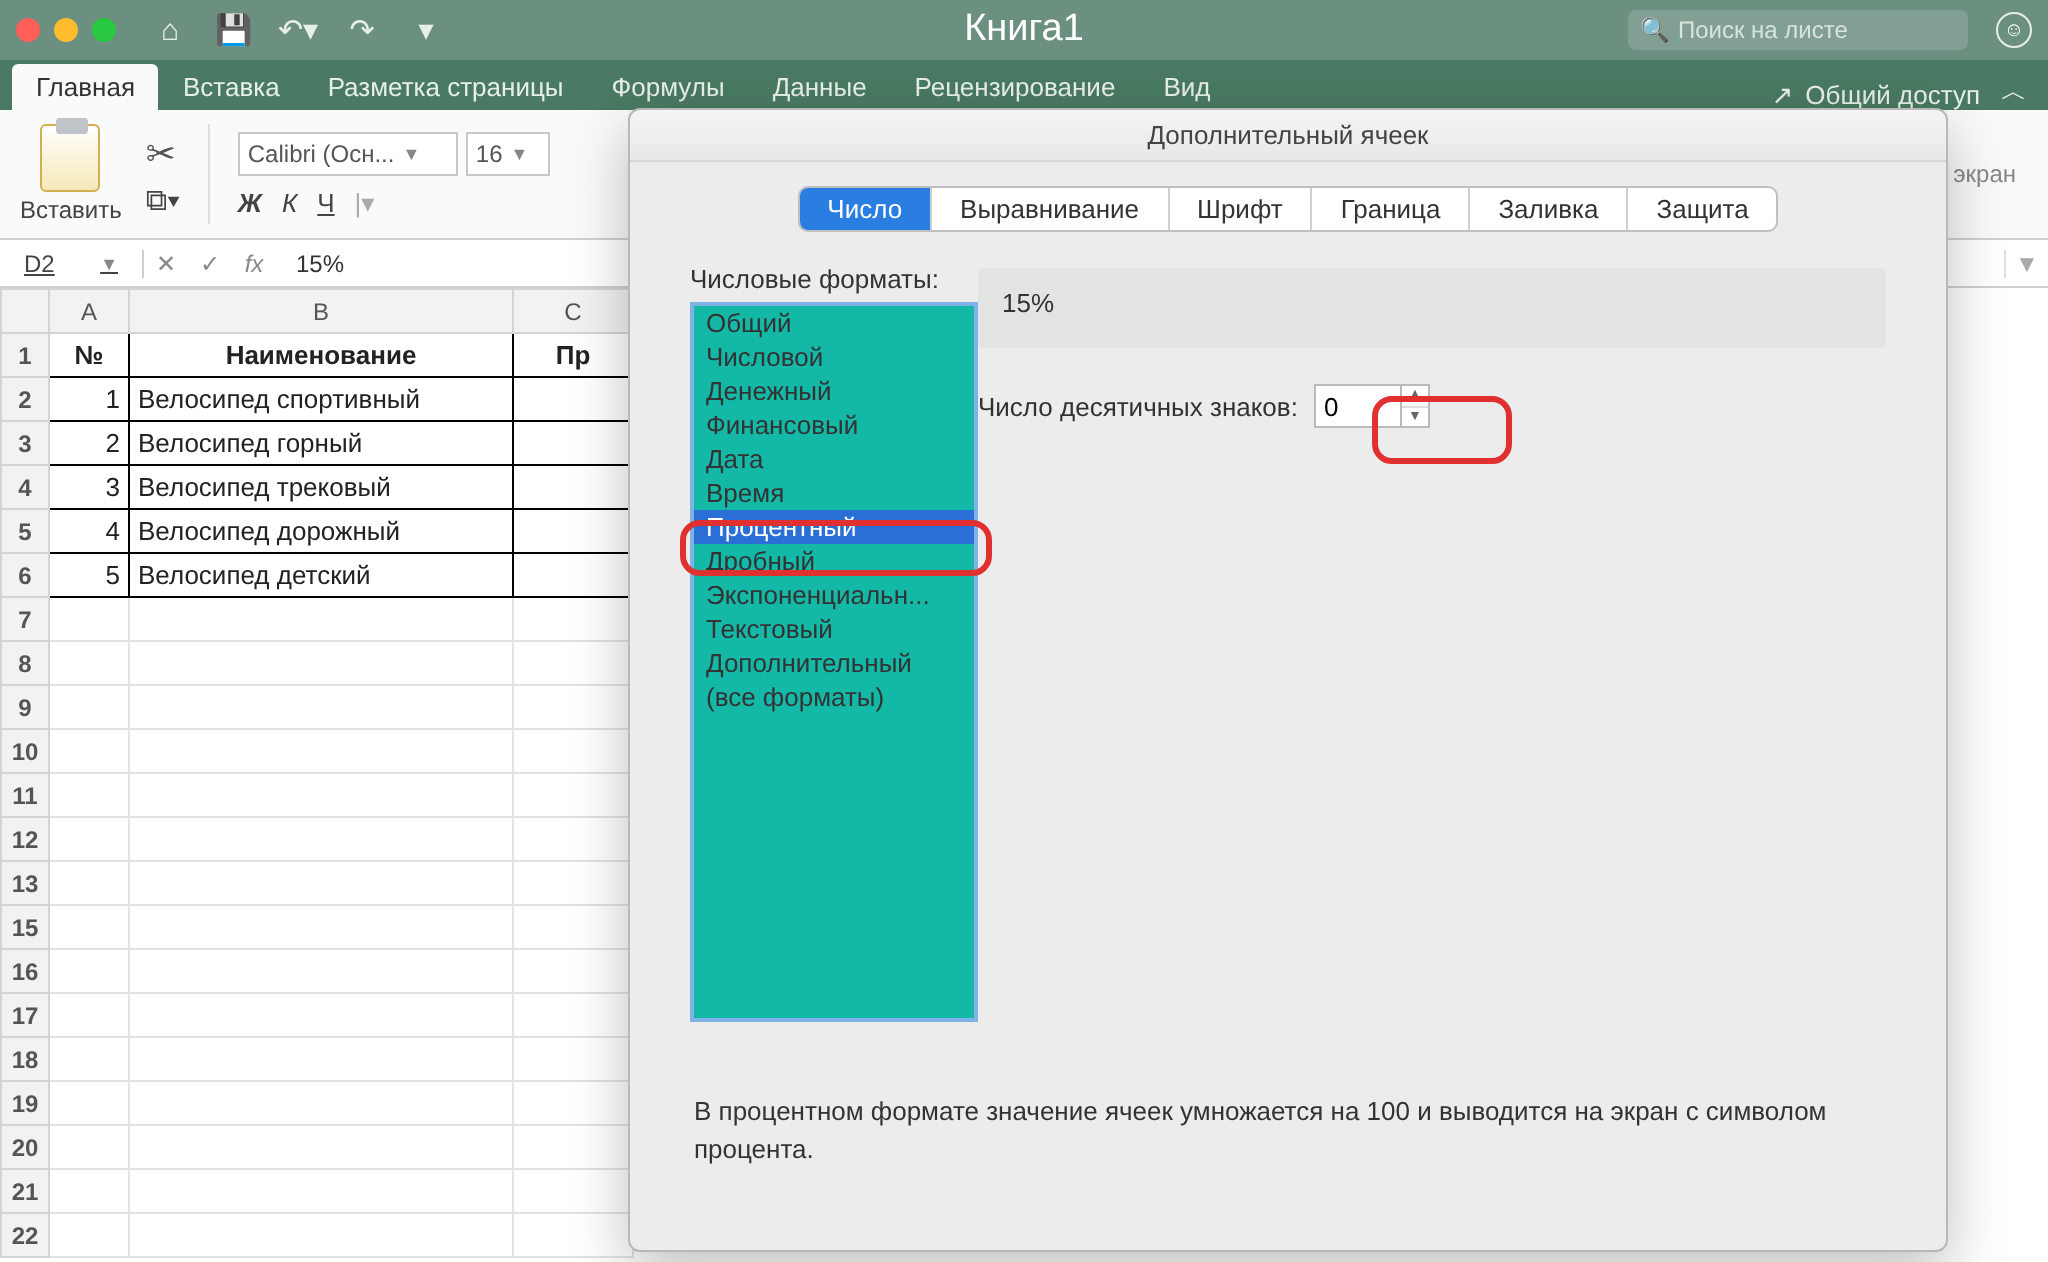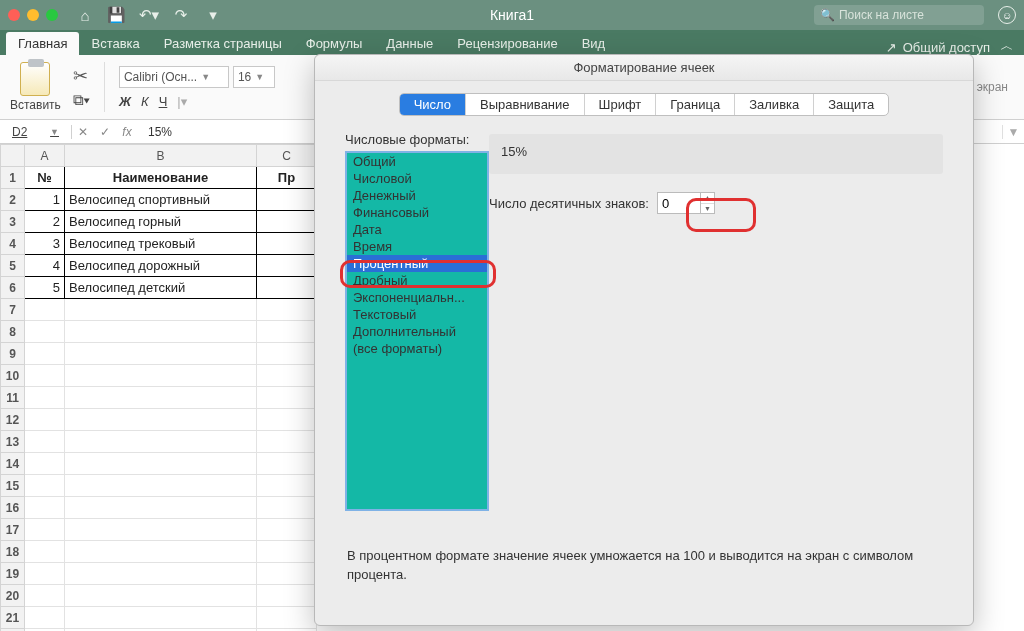--- a/index.html
+++ b/index.html
@@ -5,21 +5,21 @@
   * { box-sizing: border-box; margin: 0; padding: 0; font-family: -apple-system, "Helvetica Neue", Arial, sans-serif; }
   body { width: 1024px; height: 631px; overflow: hidden; background: #fff; position: relative; }
 
   
   .titlebar { height: 30px; background: #6b9080; display: flex; align-items: center; padding: 0 8px; color: #fff; font-size: 13px; position: relative; }
   .traffic { display: flex; gap: 7px; margin-right: 18px; }
   .tl { width: 12px; height: 12px; border-radius: 50%; }
   .tl.r { background: #ff5f57; } .tl.y { background: #ffbd2e; } .tl.g { background: #28c940; }
   .tb-icons { display: flex; gap: 14px; align-items: center; }
   .tb-ic { width: 18px; height: 18px; display: flex; align-items: center; justify-content: center; font-size: 15px; color: #e8efe9; cursor: pointer; }
-  .tb-title { position: absolute; left: 50%; transform: translateX(-50%); font-size: 14px; color: #fff; }
+  .tb-title { position: absolute; left: 50%; transform: translateX(-50%); font-size: 19px; color: #fff; }
   .tb-search { margin-left: auto; background: rgba(255,255,255,.15); border-radius: 4px; height: 20px; width: 170px; display: flex; align-items: center; padding: 0 6px; color: #d8e3db; font-size: 12px; gap: 4px; }
   .tb-smile { margin-left: 14px; width: 18px; height: 18px; border: 1.5px solid #e8efe9; border-radius: 50%; display: flex; align-items: center; justify-content: center; font-size: 10px; }
 
   
   .ribbon-tabs { height: 25px; background: #4a7a63; display: flex; align-items: flex-end; padding: 0 6px; color: #e8efe9; font-size: 13px; }
   .rtab { padding: 4px 12px; cursor: pointer; }
   .rtab.active { background: #fafafa; color: #333; border-radius: 3px 3px 0 0; }
   .share { margin-left: auto; display: flex; align-items: center; gap: 6px; padding: 0 6px; }
   .chev { width: 22px; text-align: center; }
 
@@ -249,26 +249,20 @@
           <td class="colB"></td>
           <td class="colC"></td>
         </tr>
         <tr class="empty">
           <th class="rowh">13</th>
           <td class="colA"></td>
           <td class="colB"></td>
           <td class="colC"></td>
         </tr>
         <tr class="empty">
-          <th class="rowh">14</th>
-          <td class="colA"></td>
-          <td class="colB"></td>
-          <td class="colC"></td>
-        </tr>
-        <tr class="empty">
           <th class="rowh">15</th>
           <td class="colA"></td>
           <td class="colB"></td>
           <td class="colC"></td>
         </tr>
         <tr class="empty">
           <th class="rowh">16</th>
           <td class="colA"></td>
           <td class="colB"></td>
           <td class="colC"></td>
@@ -307,21 +301,21 @@
           <th class="rowh">22</th>
           <td class="colA"></td>
           <td class="colB"></td>
           <td class="colC"></td>
         </tr>
       </tbody>
     </table>
 </div>
 
 <div class="dialog">
-  <div class="dlg-title">Форматирование ячеек</div>
+  <div class="dlg-title">Дополнительный ячеек</div>
   <div class="dlg-tabs">
     <div class="seg">
       <div class="seg-btn active">Число</div>
       <div class="seg-btn">Выравнивание</div>
       <div class="seg-btn">Шрифт</div>
       <div class="seg-btn">Граница</div>
       <div class="seg-btn">Заливка</div>
       <div class="seg-btn">Защита</div>
     </div>
   </div>

